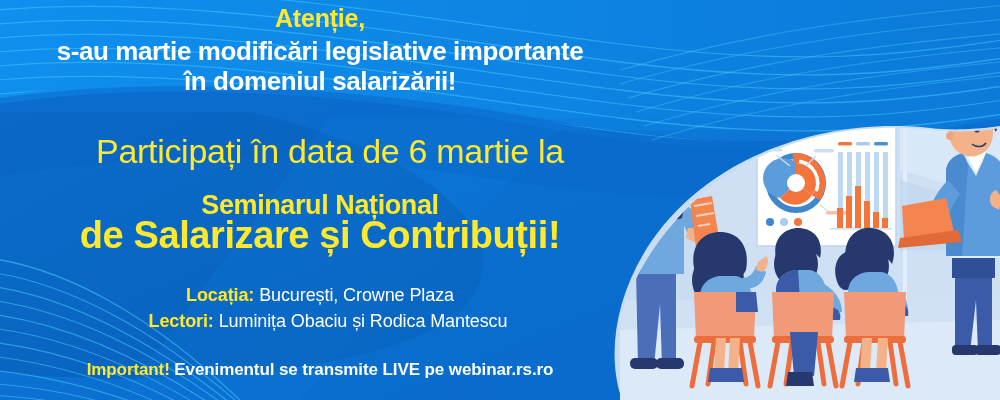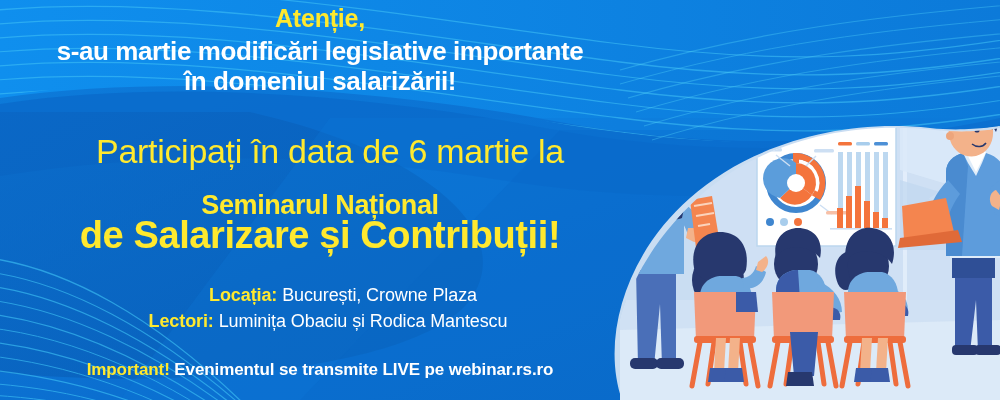--- a/index.html
+++ b/index.html
@@ -95,21 +95,21 @@
     width: 640px;
     color: #ffffff;
     font-size: 18px;
     font-weight: 500;
     letter-spacing: -0.1px;
   }
   .detail-row .lbl {
     color: #ffe92e;
     font-weight: bold;
   }
-  #detail-location { top: 285px; padding-left: 23px; }
+  #detail-location { top: 285px; }
   #detail-lectors  { top: 311px; padding-left: 8px; }
   #important-row {
     position: absolute;
     left: 0;
     top: 360px;
     width: 640px;
     color: #ffffff;
     font-size: 17px;
     font-weight: 600;
     letter-spacing: -0.1px;

